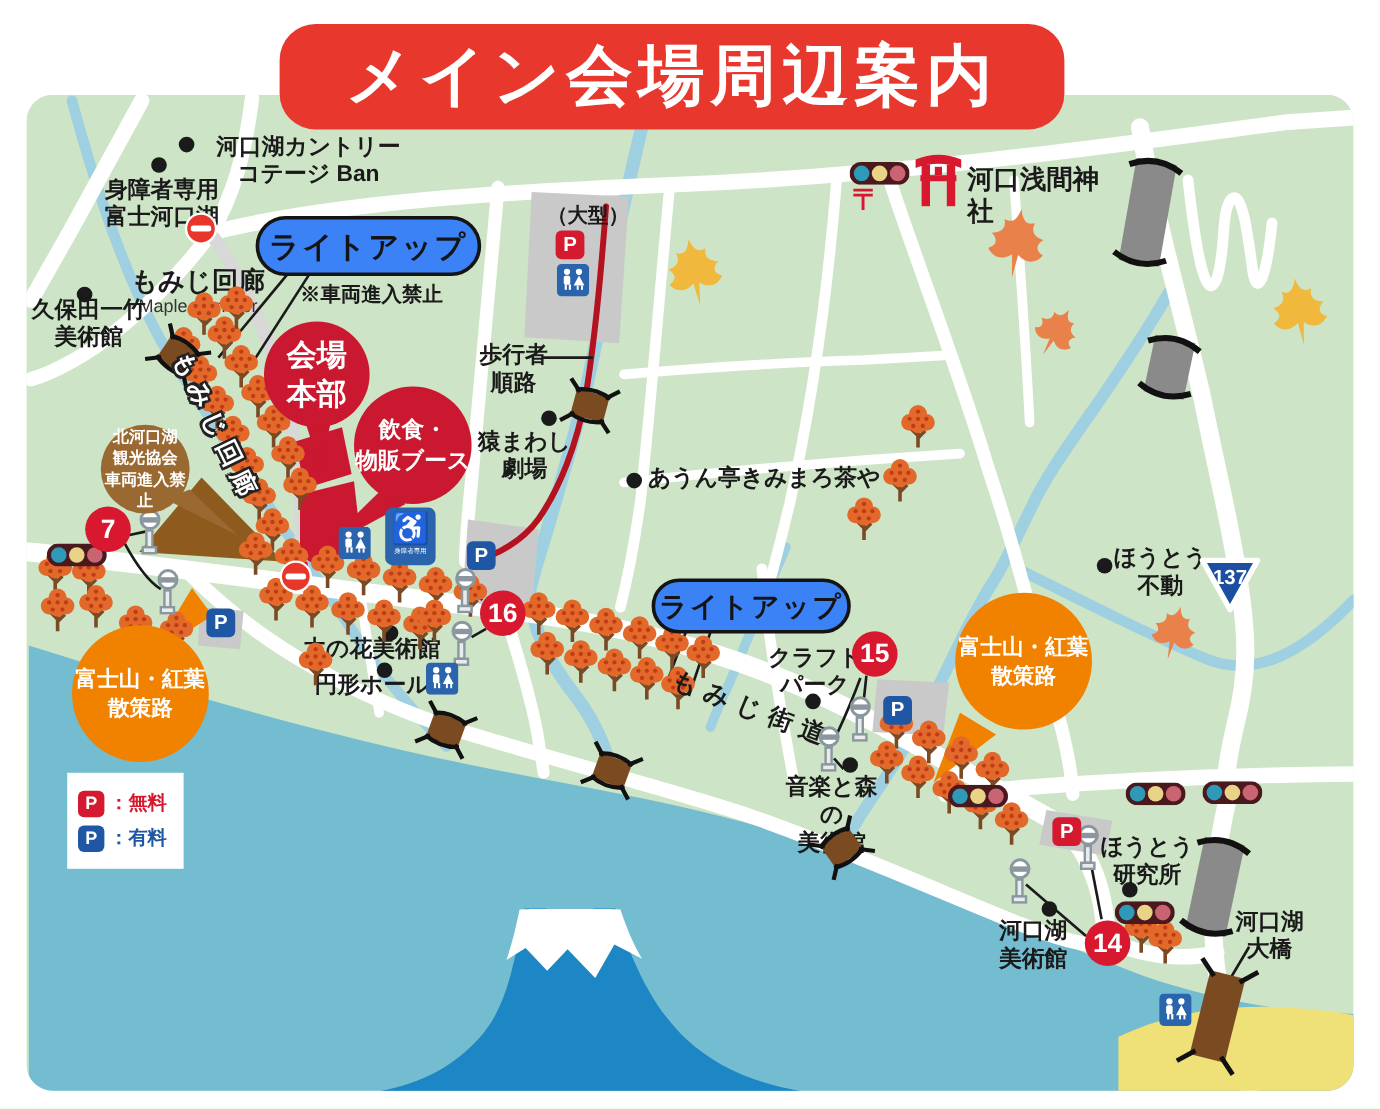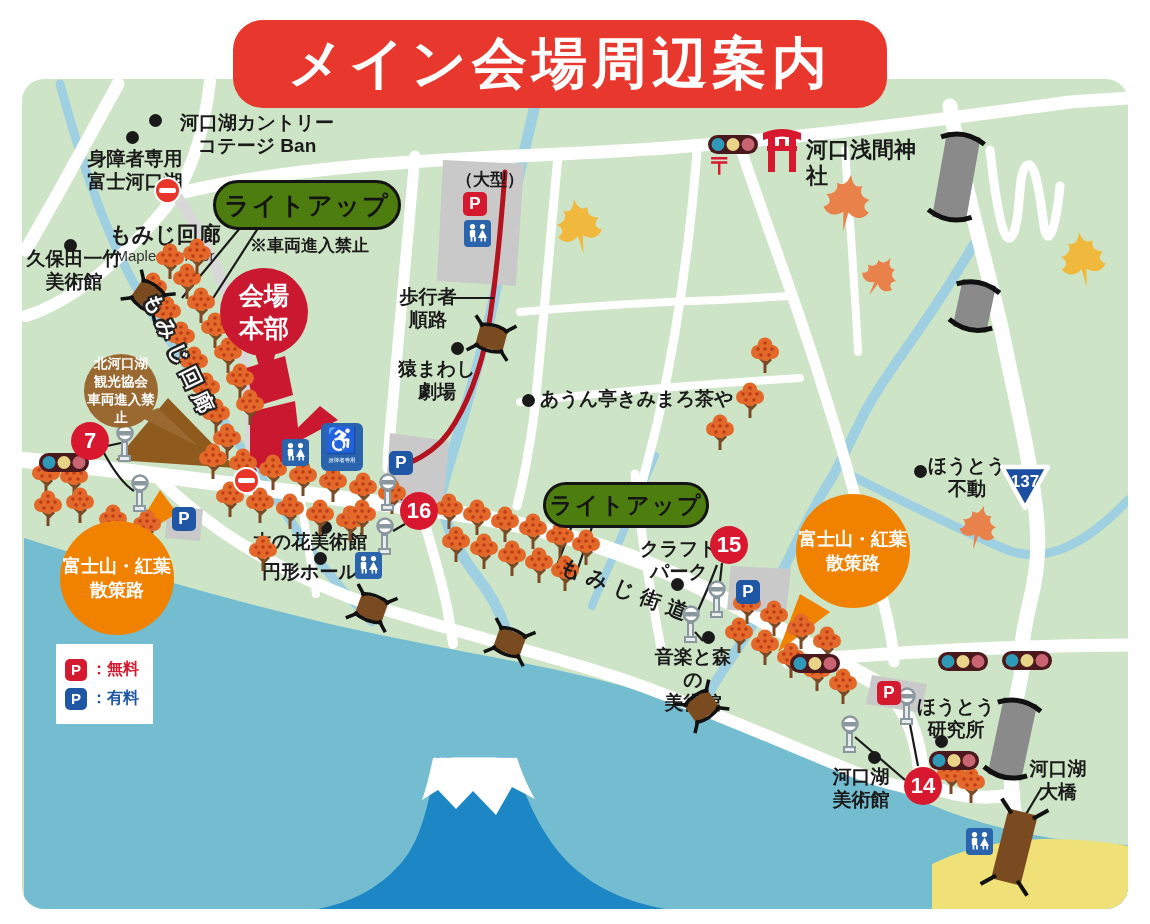--- a/index.html
+++ b/index.html
@@ -4,21 +4,21 @@
 <style>
   html,body{margin:0;padding:0}
   body{width:1150px;height:924px;background:#fff;font-family:"Liberation Sans",sans-serif;position:relative;overflow:hidden}
   #stage{position:absolute;left:0;top:0;width:1150px;height:668px}
   svg.base{position:absolute;left:0;top:0}
   .lbl{position:absolute;color:#1a1a1a;font-weight:700;line-height:1.2;white-space:pre-line;text-align:center;font-size:19px}
   .dot{position:absolute;width:13px;height:13px;border-radius:50%;background:#1a1a1a}
   .marker{position:absolute;width:38px;height:38px;border-radius:50%;background:#d8182f;color:#fff;font-weight:700;font-size:22px;display:flex;align-items:center;justify-content:center;z-index:6}
   .rcircle{position:absolute;border-radius:50%;background:#c9182f;color:#fff;font-weight:700;display:flex;align-items:center;justify-content:center;text-align:center;white-space:pre-line;z-index:5}
   .ocircle{position:absolute;border-radius:50%;background:#f08200;color:#fff;font-weight:700;display:flex;align-items:center;justify-content:center;text-align:center;white-space:pre-line;z-index:5}
-  .wbubble{position:absolute;background:#4d7c0f;border:3.5px solid #141414;border-radius:26px;color:#141414;font-weight:700;display:flex;align-items:center;justify-content:center;z-index:6;letter-spacing:2px}
+  .wbubble{position:absolute;background:#3b82f6;border:3.5px solid #141414;border-radius:26px;color:#141414;font-weight:700;display:flex;align-items:center;justify-content:center;z-index:6;letter-spacing:2px}
   .bbubble{position:absolute;background:#9a6932;color:#fff;font-weight:700;border-radius:50%;display:flex;align-items:center;justify-content:center;text-align:center;white-space:pre-line;z-index:5}
   .pic{position:absolute;width:24px;height:24px;border-radius:5px;color:#fff;font-weight:700;font-size:17px;display:flex;align-items:center;justify-content:center;z-index:5;font-family:"Liberation Sans",sans-serif}
   .pfree{background:#d5192e}
   .ppaid{background:#1f57a5}
   .noentry{position:absolute;width:27px;height:27px;border-radius:50%;background:#e8362a;border:2px solid #fff;box-sizing:border-box;z-index:6}
   .noentry:after{content:"";position:absolute;left:3px;right:3px;top:50%;height:5px;margin-top:-2.5px;background:#fff;border-radius:2px}
   .rot{transform-origin:left top}
   .corridor-txt{position:absolute;font-weight:700;font-size:21px;color:#fff;letter-spacing:6px;white-space:nowrap;z-index:4;
     text-shadow:-2px -2px 0 #222,2px -2px 0 #222,-2px 2px 0 #222,2px 2px 0 #222,0 -2px 0 #222,0 2px 0 #222,-2px 0 0 #222,2px 0 0 #222}
   .kaido-txt{position:absolute;font-weight:700;font-size:21px;color:#1a1a1a;letter-spacing:7px;white-space:nowrap;z-index:4}
@@ -1427,20 +1427,22 @@
 大橋</div>
 <div class="lbl" style="left:450px;top:170px;width:80px;font-size:17px">（大型）</div>
 
 <div class="corridor-txt rot" style="left:163px;top:288px;transform:rotate(64deg)">もみじ回廊</div>
 <div class="kaido-txt rot" style="left:566px;top:552px;transform:rotate(21deg)">もみじ街道</div>
 
 <div class="wbubble" style="left:213px;top:180px;width:182px;height:44px;font-size:25px">ライトアップ</div>
 <div class="wbubble" style="left:543px;top:482px;width:160px;height:40px;font-size:23px">ライトアップ</div>
 <div class="rcircle" style="left:220px;top:268px;width:88px;height:88px;font-size:25px">会場
 本部</div>
+<div class="rcircle" style="left:295px;top:322px;width:98px;height:98px;font-size:19px">飲食・
+物販ブース</div>
 <div class="bbubble" style="left:84px;top:354px;width:74px;height:74px;font-size:13.5px;line-height:1.35">北河口湖
 観光協会
 車両進入禁止</div>
 <div class="ocircle" style="left:60px;top:521px;width:114px;height:114px;font-size:18px">富士山・紅葉
 散策路</div>
 <div class="ocircle" style="left:796px;top:494px;width:114px;height:114px;font-size:18px">富士山・紅葉
 散策路</div>
 
 <div class="marker" style="left:71px;top:422px">7</div>
 <div class="marker" style="left:400px;top:492px">16</div>

